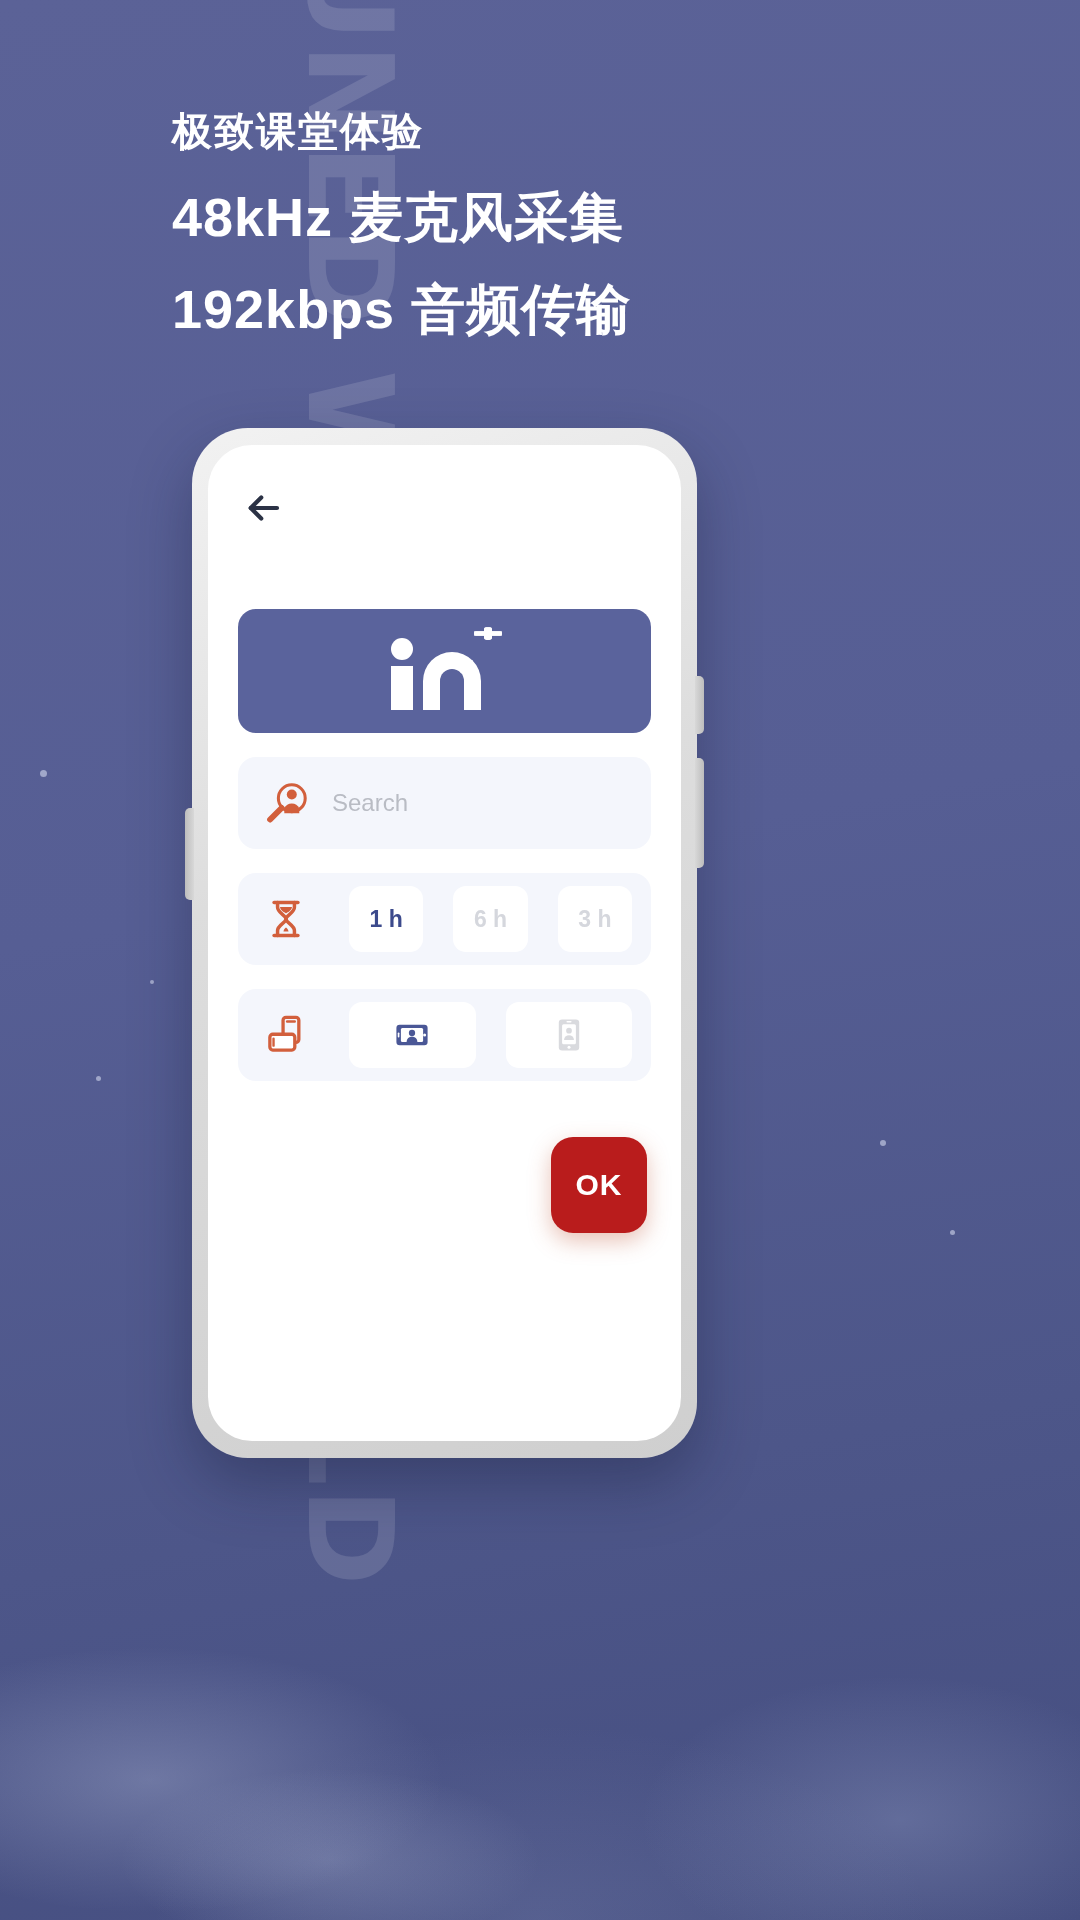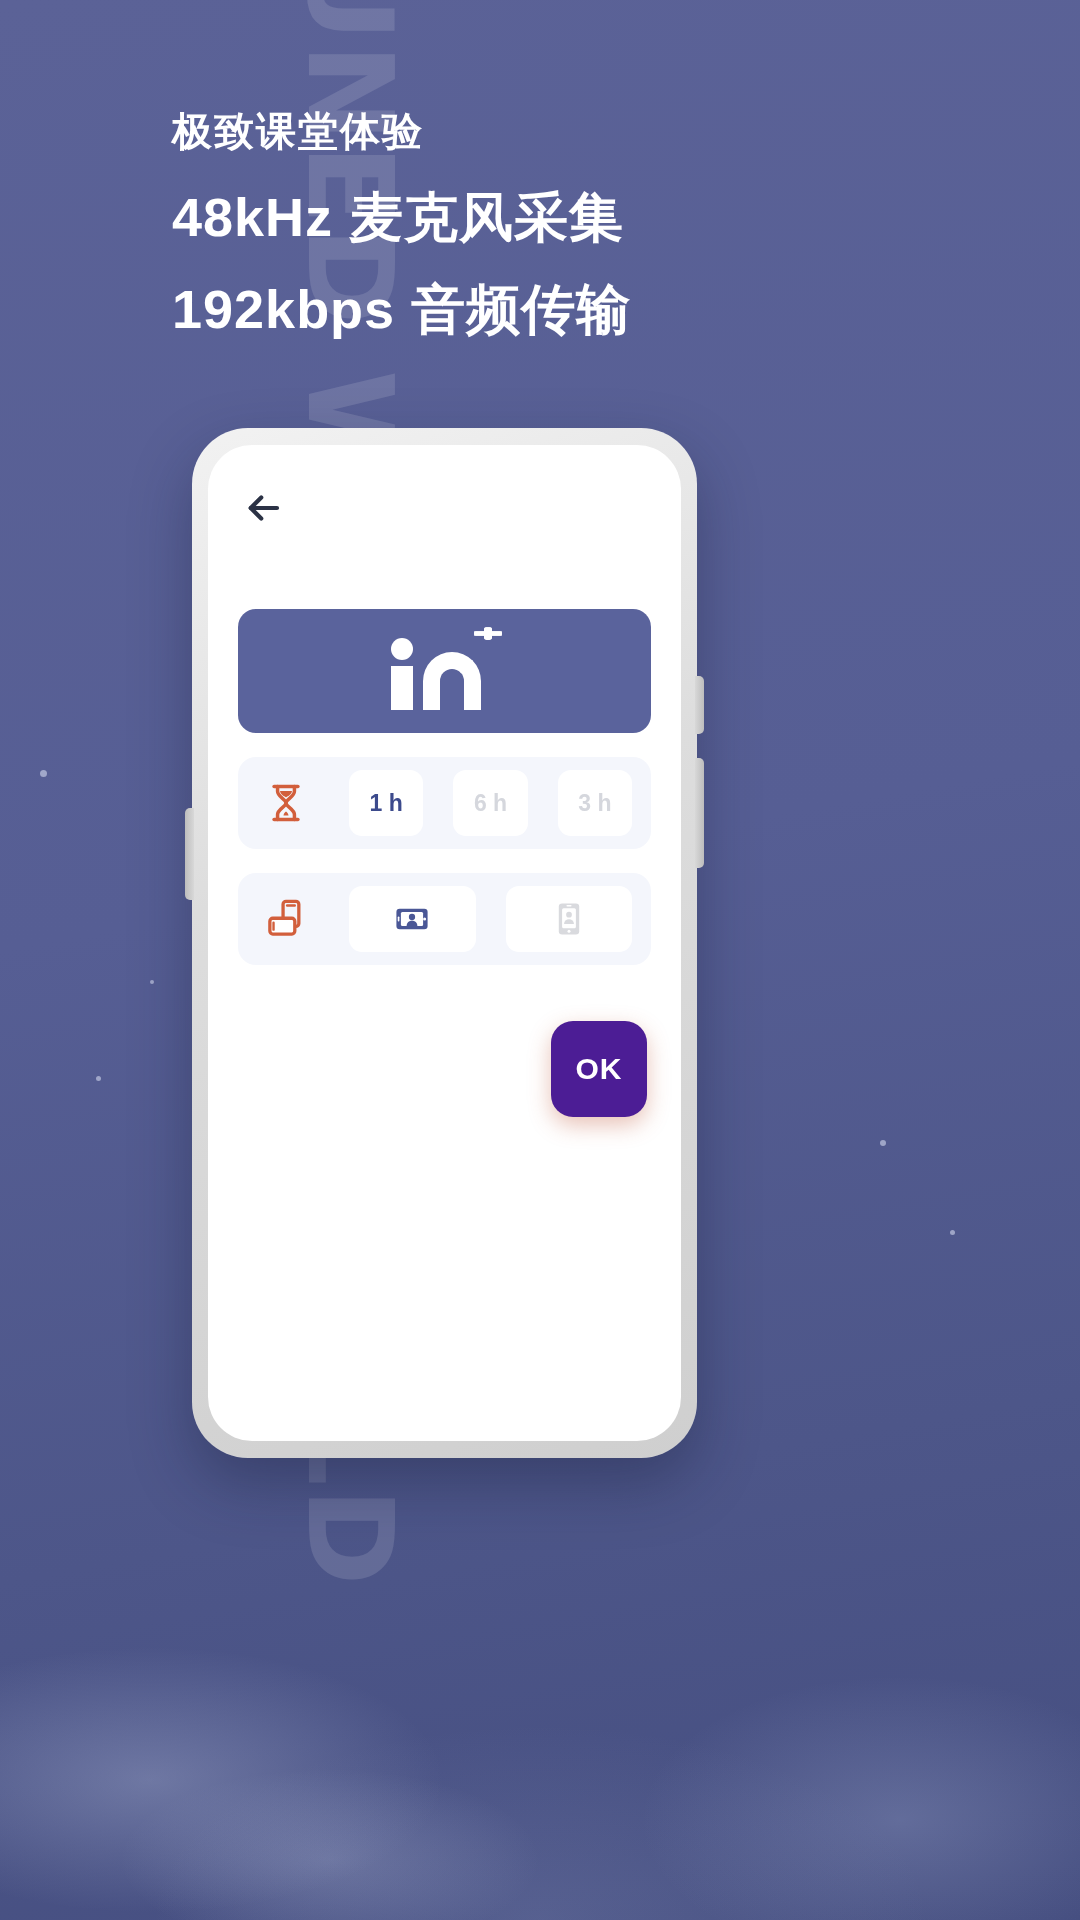--- a/index.html
+++ b/index.html
@@ -66,21 +66,21 @@
   .value{font-size:25px;color:#47548d;font-weight:bold;letter-spacing:.5px;}
 
   .seg{height:92px;background:#f4f6fc;border-radius:18px;display:flex;align-items:center;margin-top:24px;padding:0 14px 0 26px;gap:20px;}
   .seg .ficon{width:44px;height:44px;flex:0 0 44px;margin-right:16px;}
   .chip{flex:1;height:66px;margin:0 5px;border-radius:13px;background:#ffffff;
     display:flex;align-items:center;justify-content:center;font-size:23px;font-weight:bold;color:#d5d7dd;}
   .chip.sel{color:#3c4a8c;}
   .chip svg{display:block;}
 
   .okrow{display:flex;justify-content:flex-end;margin-top:56px;padding-right:4px;}
-  .ok{width:96px;height:96px;border-radius:22px;background:#4c1d95;color:#fff;font-size:30px;font-weight:bold;
+  .ok{width:96px;height:96px;border-radius:22px;background:#b91c1c;color:#fff;font-size:30px;font-weight:bold;
     display:flex;align-items:center;justify-content:center;letter-spacing:1px;cursor:pointer;
     box-shadow:0 8px 22px rgba(190,80,50,.35);}
 </style>
 </head>
 <body>
 
 <div class="stage">
 
   <div class="splash"></div>
   <div class="speck" style="left:40px;top:770px;width:7px;height:7px;"></div>
@@ -122,20 +122,31 @@
             <div class="logo-n"></div>
             <svg class="logo-plus" viewBox="0 0 24 24">
               <path d="M10.2 0.9 h3.6 a1.4 1.4 0 0 1 1.4 1.4 v6.9 a1.4 1.4 0 0 1-1.4 1.4 h-3.6 a1.4 1.4 0 0 1-1.4-1.4 v-6.9 a1.4 1.4 0 0 1 1.4-1.4 z" fill="#fff"></path>
               <path d="M0.9 10.2 h22.2 a0 0 0 0 1 0 0 v3.6 a0 0 0 0 1 0 0 h-22.2 a0 0 0 0 1 0 0 v-3.6 z" fill="#fff" transform="translate(0,-6)"></path>
               <rect x="0.9" y="4.2" width="22.2" height="3.6" rx="1.4" fill="#fff"></rect>
               <rect x="8.8" y="0.9" width="6.4" height="10.2" rx="2.2" fill="#fff"></rect>
             </svg>
           </div>
         </div>
 
+        <div class="field">
+          <span class="ficon">
+            <svg viewBox="0 0 24 24" width="46" height="46">
+              <circle cx="14.5" cy="9.5" r="7" fill="none" stroke="#d25f3c" stroke-width="1.6"></circle>
+              <circle cx="14.5" cy="7.6" r="2.6" fill="#d25f3c"></circle>
+              <path d="M10.6 14.8 a4.3 4.3 0 0 1 7.8 0 v2.6 h-7.8 z" fill="#d25f3c"></path>
+              <line x1="9.2" y1="14.6" x2="3.2" y2="20.6" stroke="#d25f3c" stroke-width="3.1" stroke-linecap="round"></line>
+            </svg>
+          </span>
+          <span class="placeholder">Search</span>
+        </div>
 
 
         <div class="seg">
           <span class="ficon">
             <svg viewBox="0 0 24 24" width="44" height="44" fill="none" stroke="#d25f3c" stroke-width="1.9" stroke-linecap="round">
               <line x1="5.5" y1="3" x2="18.5" y2="3"></line>
               <line x1="5.5" y1="21" x2="18.5" y2="21"></line>
               <path d="M7.4 3 v2.6 c0 3.1 4.6 4.3 4.6 6.4 c0 2.1 -4.6 3.3 -4.6 6.4 V21"></path>
               <path d="M16.6 3 v2.6 c0 3.1 -4.6 4.3 -4.6 6.4 c0 2.1 4.6 3.3 4.6 6.4 V21"></path>
               <path d="M8.7 5.4 h6.6 c-.3 2.3 -3.3 3.4 -3.3 3.4 s-3 -1.1 -3.3 -3.4 z" fill="#d25f3c" stroke="none"></path>

